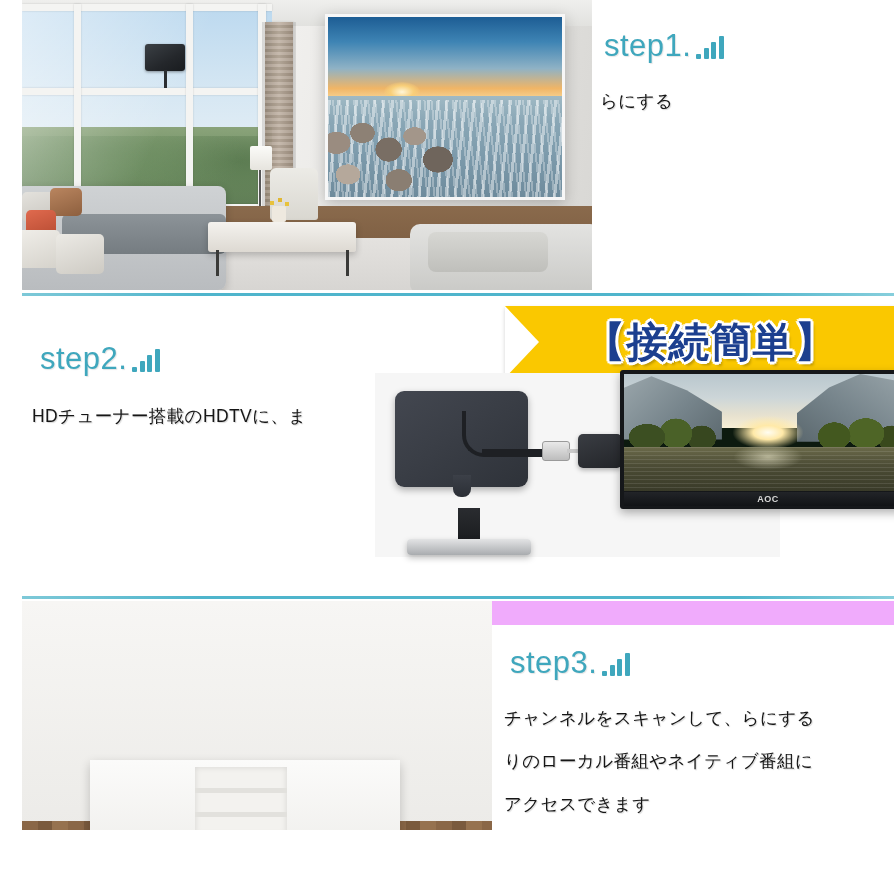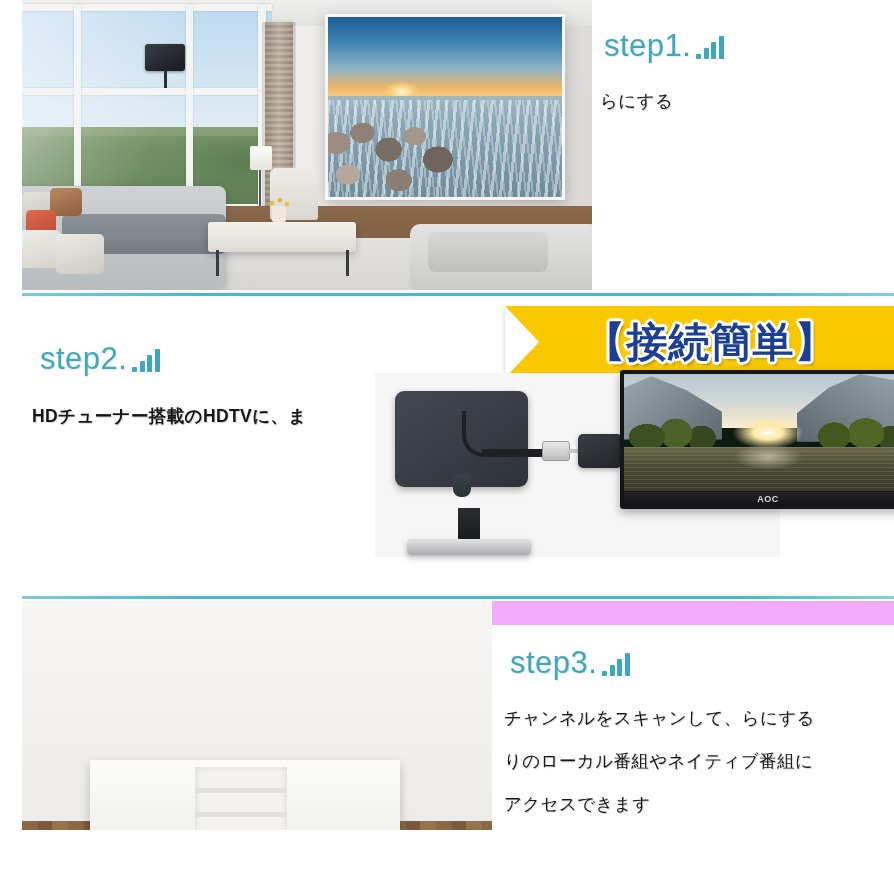--- a/index.html
+++ b/index.html
@@ -281,21 +281,21 @@
     <div class="s2txt">
       <div class="steplabel" style="position:absolute;left:18px;top:28px;text-align:right;">
         <span class="word">step2.</span>
         <span class="bars">
             <i></i>
             <i></i>
             <i></i>
             <i></i>
           </span>
       </div>
-      <div class="body-ja" style="position:absolute;left:10px;top:80px;width:342px;font-weight:bold;">
+      <div class="body-ja" style="position:absolute;left:10px;top:80px;width:342px;">
         <div>HDチューナー搭載のHDTVに、ま</div>
       </div>
     </div>
 
     <div class="banner">
       <div class="notch"></div>
       <div class="btxt">【接続簡単】</div>
     </div>
 
     <div class="prodbg"></div>

